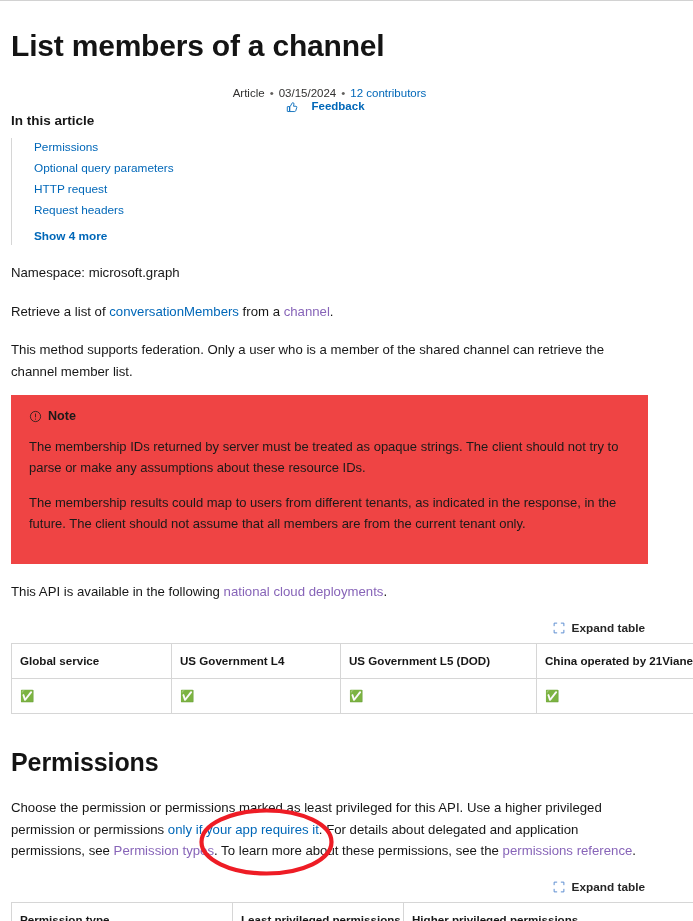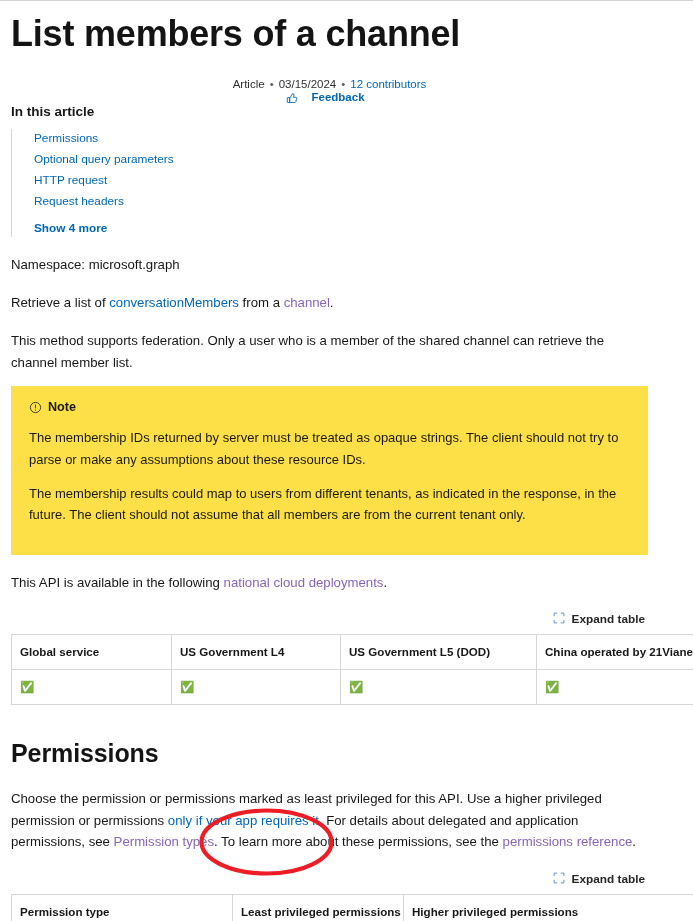--- a/index.html
+++ b/index.html
@@ -22,25 +22,25 @@
     border-top: 1px solid #d2d2d2;
     box-sizing: border-box;
     overflow: hidden;
   }
   .content {
     padding: 0 45px 0 11px;
   }
 
   
   .page-title {
-    font-size: 36px;
+    font-size: 30px;
     font-weight: 600;
     line-height: 1.2;
     letter-spacing: -0.2px;
-    margin: 11px 0 0 0;
+    margin: 27px 0 0 0;
     color: #141414;
   }
 
   
   .meta-row {
     display: flex;
     align-items: center;
     justify-content: space-between;
     margin-top: 24px;
     flex-direction: column;
@@ -107,21 +107,21 @@
     line-height: 1.62;
     margin-top: 17px;
     color: #171717;
   }
   .lnk { color: #0067b8; text-decoration: none; cursor: pointer; }
   .lnk-v { color: #8764b8; text-decoration: none; cursor: pointer; }
 
   
   .note-box {
     margin-top: 0;
-    background: #fde047;
+    background: #ef4444;
     padding: 14px 18px 17px 18px;
   }
   .note-title {
     display: flex;
     align-items: center;
     gap: 6px;
     font-size: 12.6px;
     font-weight: 700;
     color: #1b1a19;
   }
@@ -135,20 +135,21 @@
 
   
   .expand-row {
     display: flex;
     justify-content: flex-end;
     margin-top: 19px;
     padding-right: 3px;
   }
   .expand-btn {
     display: flex;
+    align-items: center;
     gap: 7px;
     font-size: 11.8px;
     font-weight: 600;
     color: #262626;
     cursor: pointer;
   }
   .expand-btn svg { display: block; }
 
   
   .doc-table {

